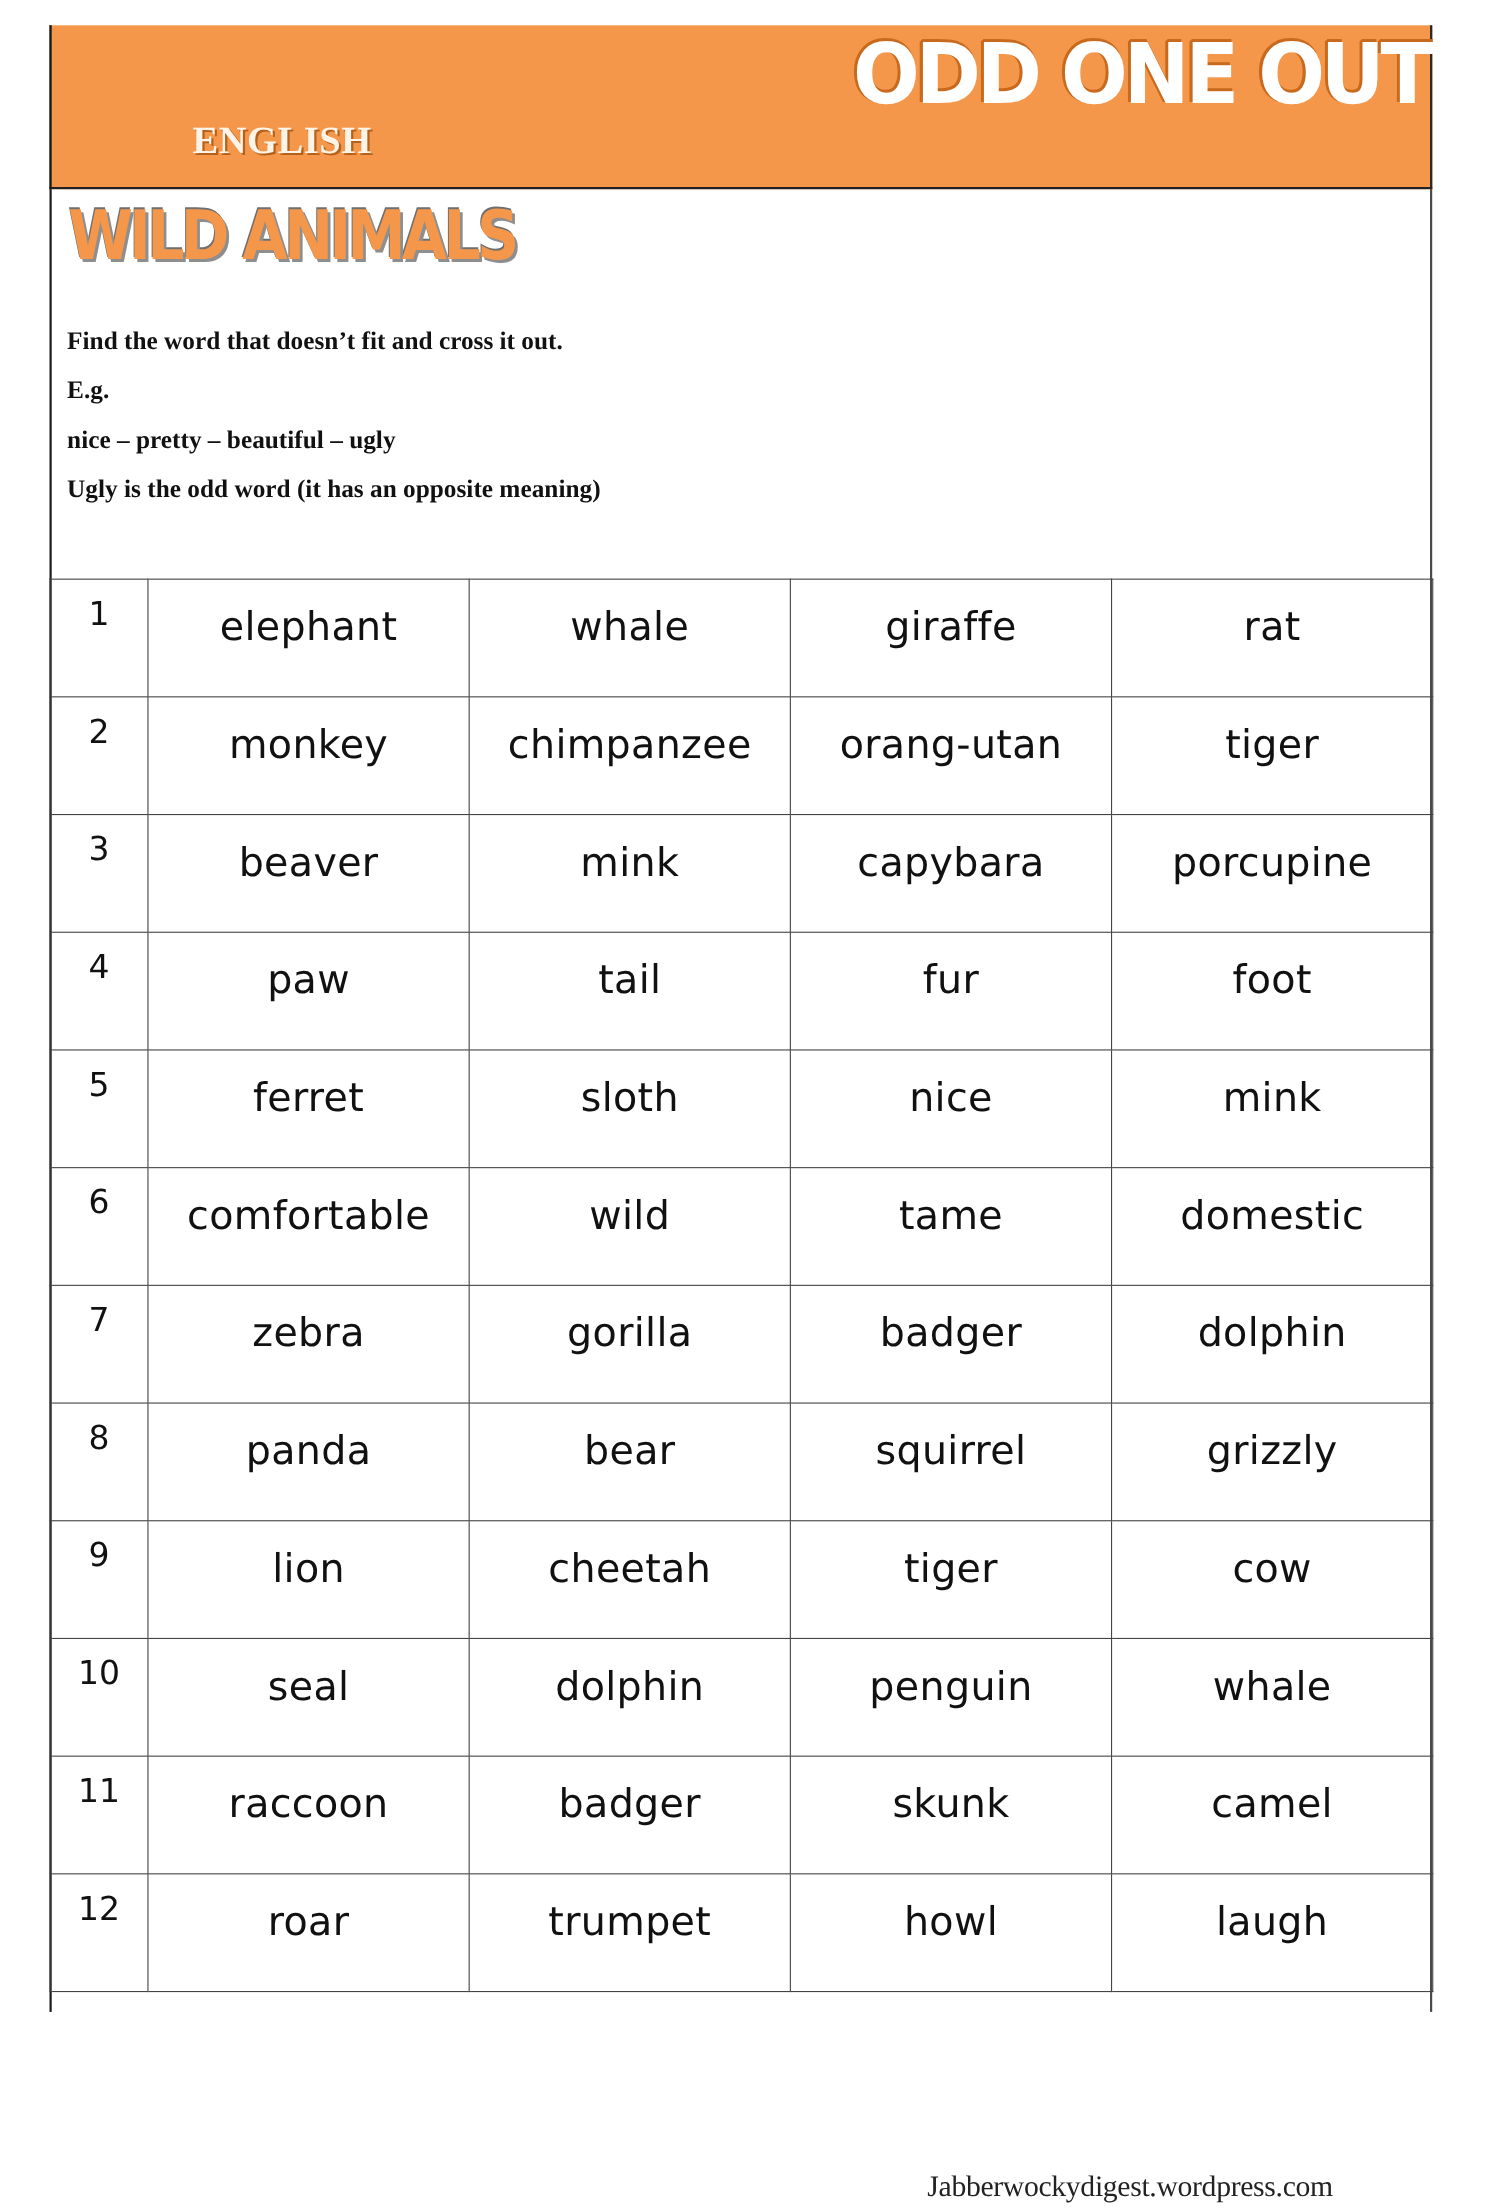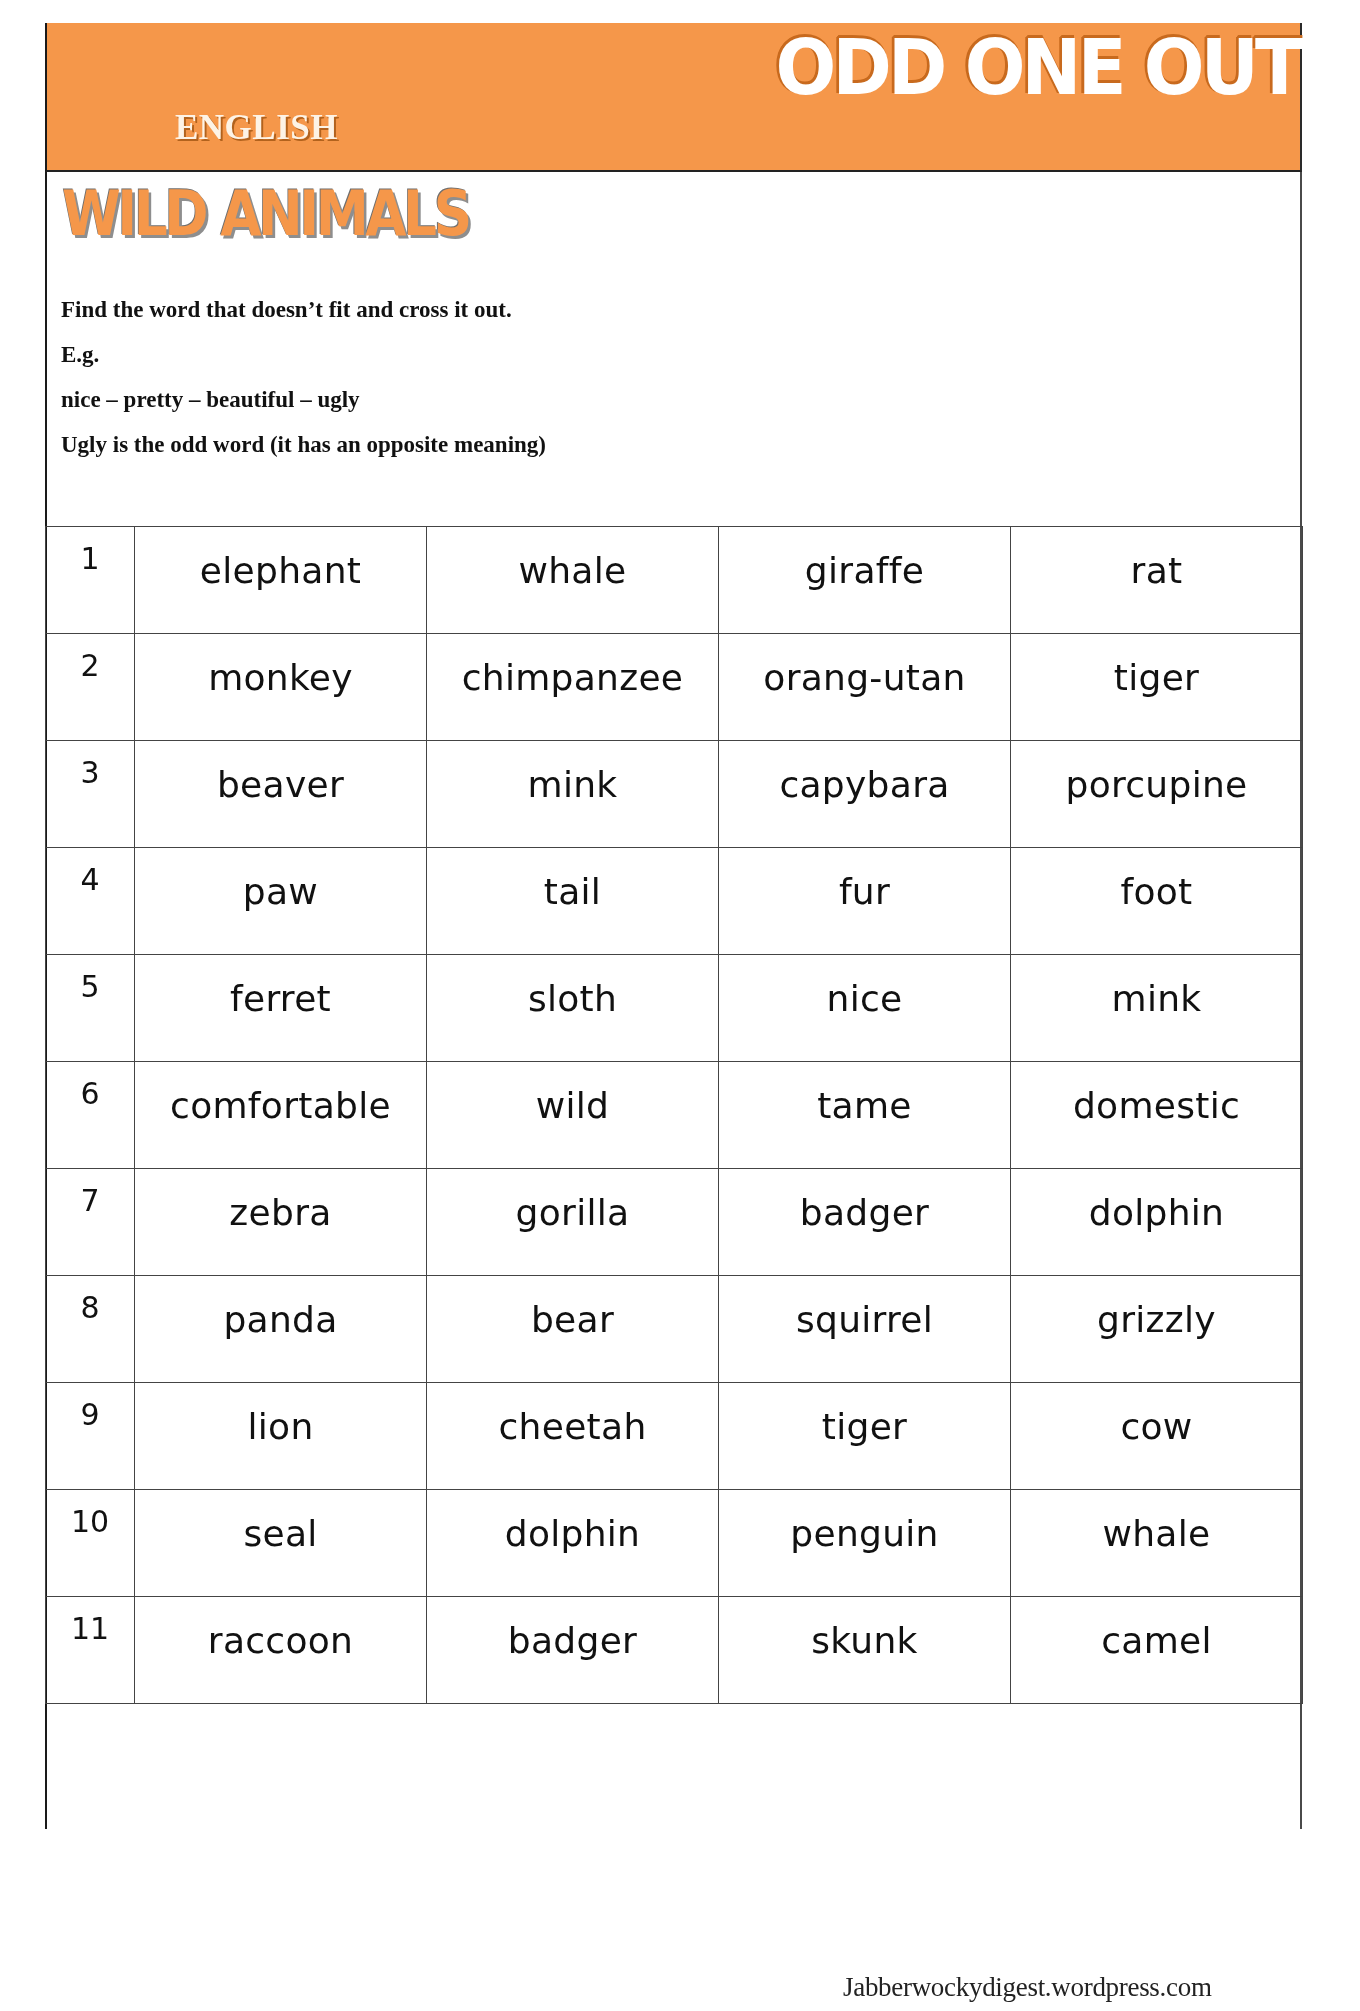--- a/index.html
+++ b/index.html
@@ -156,16 +156,23 @@
       <td class="word">penguin</td>
       <td class="word">whale</td>
     </tr>
     <tr>
       <td class="num">11</td>
       <td class="word">raccoon</td>
       <td class="word">badger</td>
       <td class="word">skunk</td>
       <td class="word">camel</td>
     </tr>
+    <tr>
+      <td class="num">12</td>
+      <td class="word">roar</td>
+      <td class="word">trumpet</td>
+      <td class="word">howl</td>
+      <td class="word">laugh</td>
+    </tr>
   </tbody>
 </table>
 
 <div class="footer-credit">Jabberwockydigest.wordpress.com</div>
 
 </body></html>

